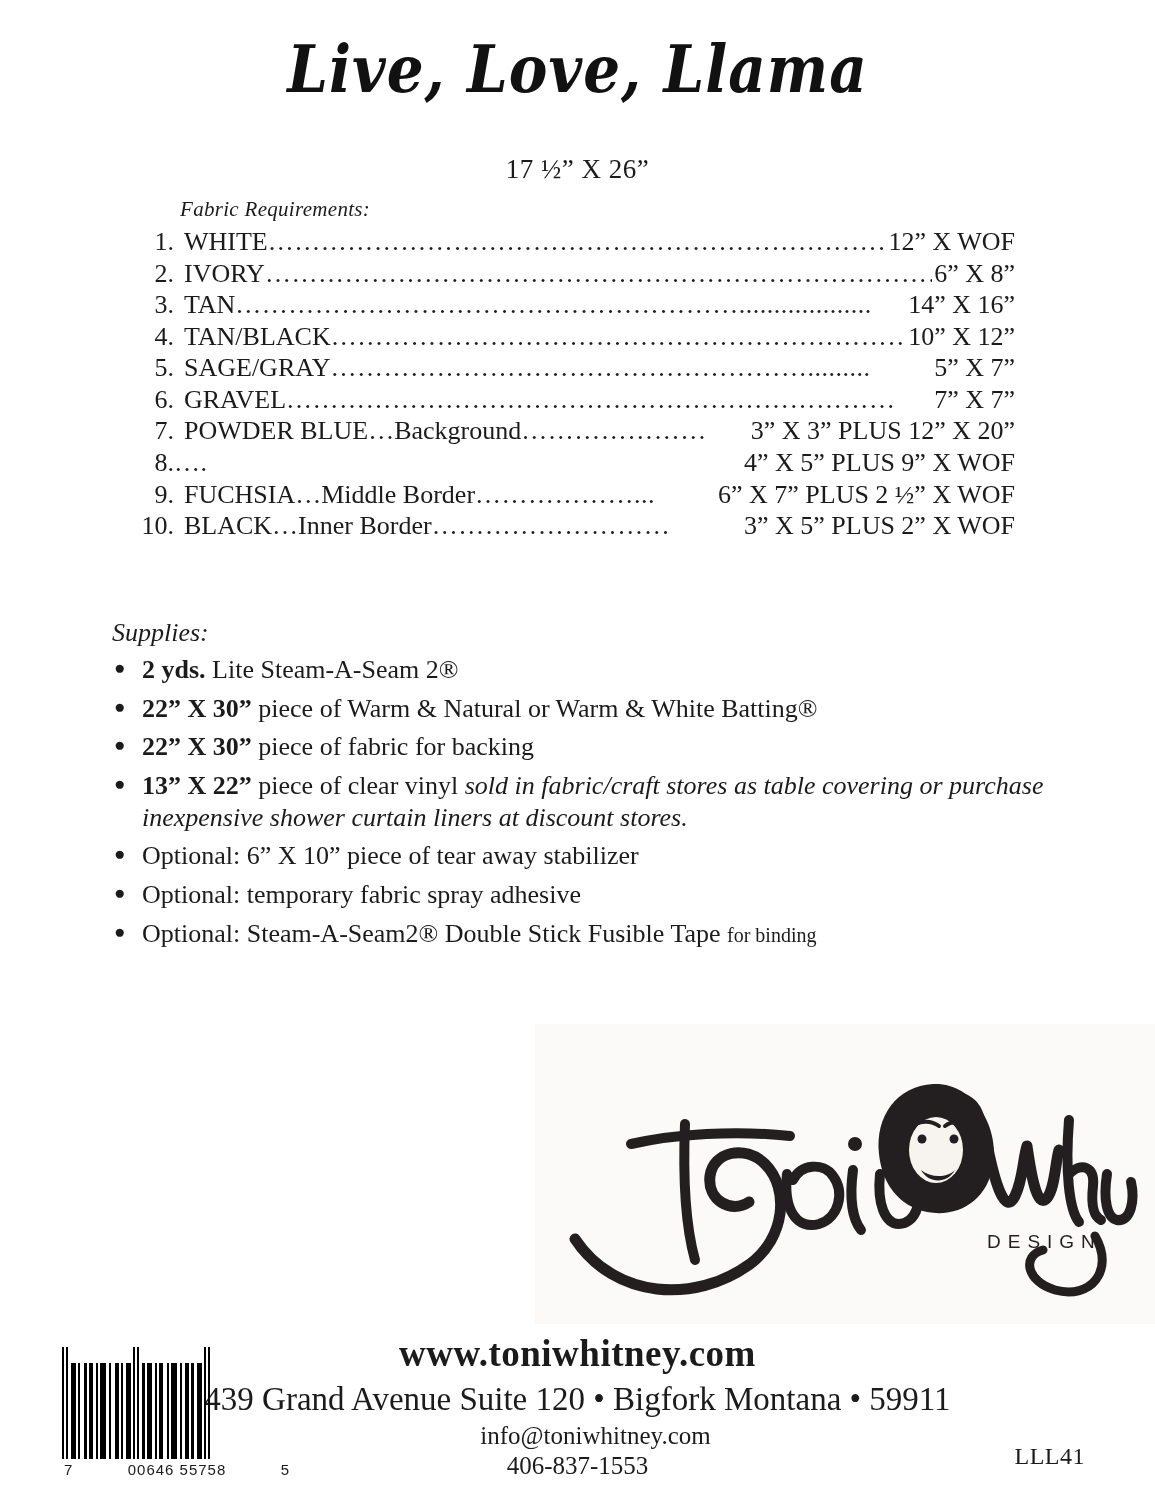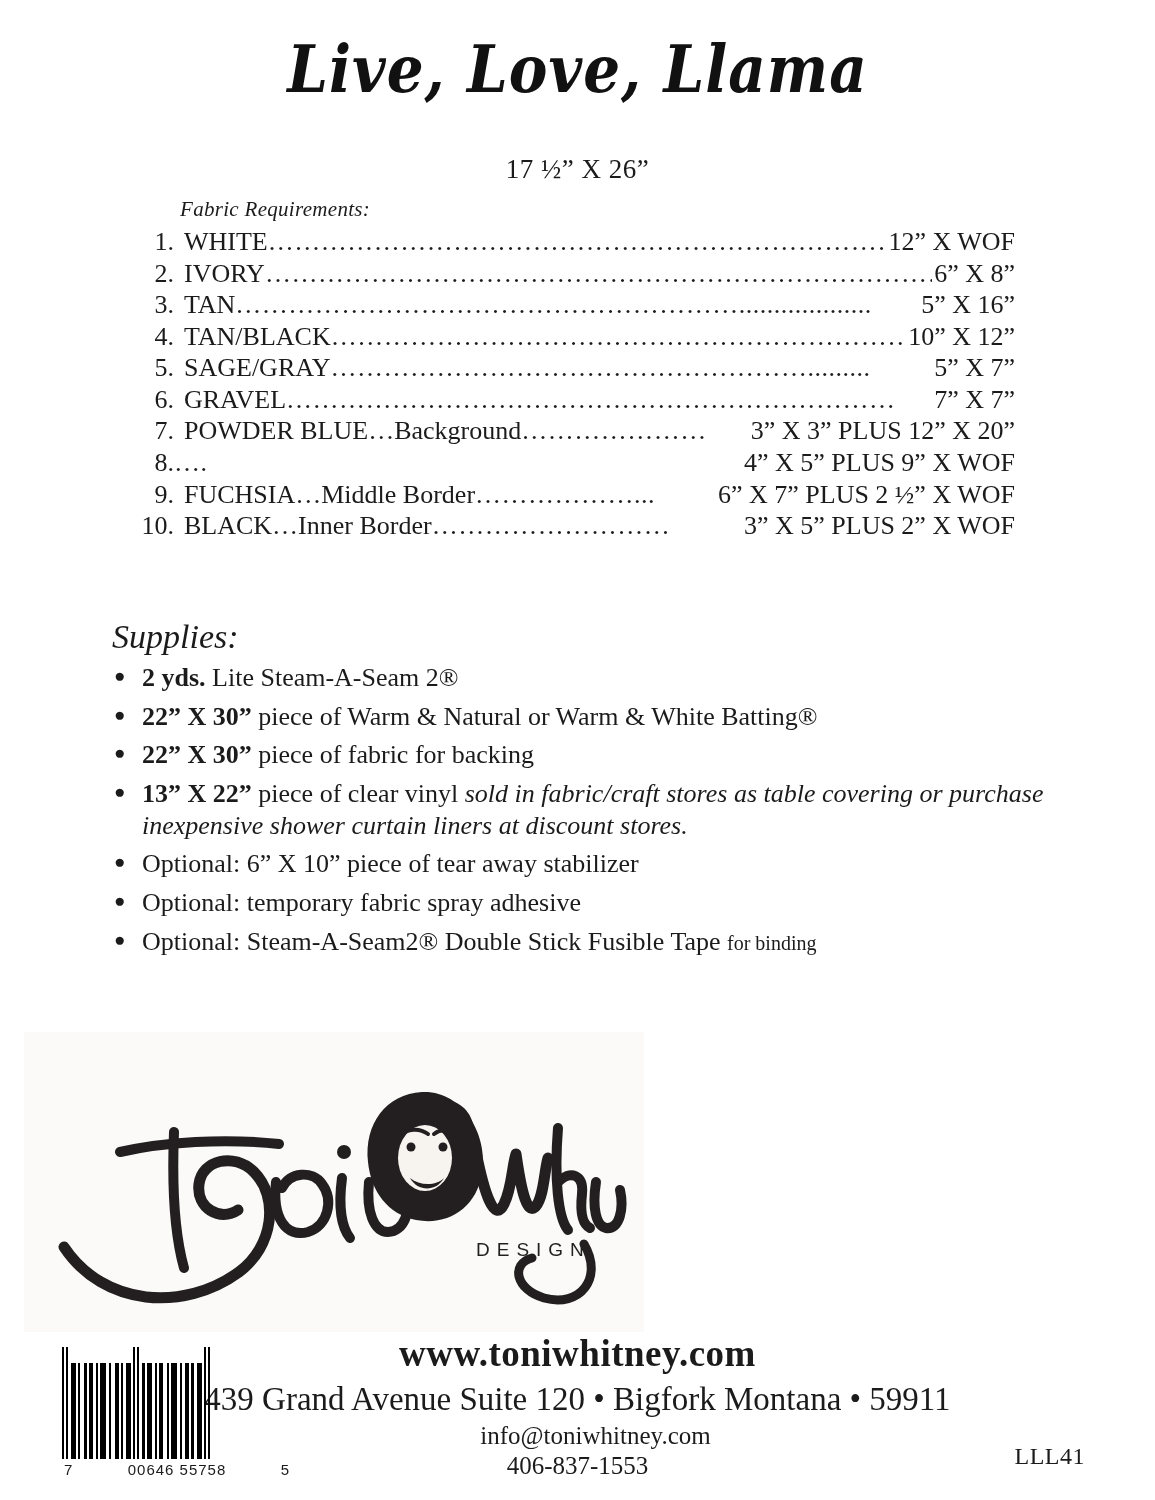--- a/index.html
+++ b/index.html
@@ -72,21 +72,21 @@
     letter-spacing: 0.5px;
   }
   .fabric-val {
     padding-left: 2px;
     white-space: pre;
   }
   .fabric-right-pad { width: 140px; flex: 0 0 140px; }
 
   
   .supplies-heading {
-    font-size: 34px;
+    font-size: 26px;
     font-style: italic;
     margin: 76px 0 6px 112px;
   }
   .supplies-list {
     margin: 0;
     padding: 0;
     list-style: none;
     font-size: 26px;
   }
   .supply-item {
@@ -105,35 +105,35 @@
   }
   .supply-text { max-width: 930px; }
   .b { font-weight: bold; }
   .i { font-style: italic; }
   .sm { font-size: 20px; }
 
   
   .logo-wrap {
     margin-top: 74px;
     display: flex;
-    justify-content: flex-start;
+    justify-content: flex-end;
     padding-left: 24px;
   }
   .logo-box {
     width: 620px;
     height: 300px;
     background: #fbfaf8;
     position: relative;
   }
   .logo-svg { display: block; width: 100%; height: 100%; }
 
   
   .footer {
     text-align: center;
-    margin-top: 0;
+    margin-top: 8px;
   }
   .website {
     font-size: 37px;
     font-weight: bold;
     letter-spacing: 0.5px;
   }
   .address {
     font-size: 33px;
     margin-top: 6px;
   }
@@ -202,21 +202,21 @@
     <span class="fabric-num">2.</span>
     <span class="fabric-name">IVORY</span>
     <span class="fabric-dots">………………………………………………………………………</span>
     <span class="fabric-val">6” X 8”</span>
     <span class="fabric-right-pad"></span>
   </li>
   <li class="fabric-row">
     <span class="fabric-num">3.</span>
     <span class="fabric-name">TAN</span>
     <span class="fabric-dots">…………………………………………………...................</span>
-    <span class="fabric-val">5” X 16”</span>
+    <span class="fabric-val">14” X 16”</span>
     <span class="fabric-right-pad"></span>
   </li>
   <li class="fabric-row">
     <span class="fabric-num">4.</span>
     <span class="fabric-name">TAN/BLACK</span>
     <span class="fabric-dots">…………………………………………………………</span>
     <span class="fabric-val">10” X 12”</span>
     <span class="fabric-right-pad"></span>
   </li>
   <li class="fabric-row">

